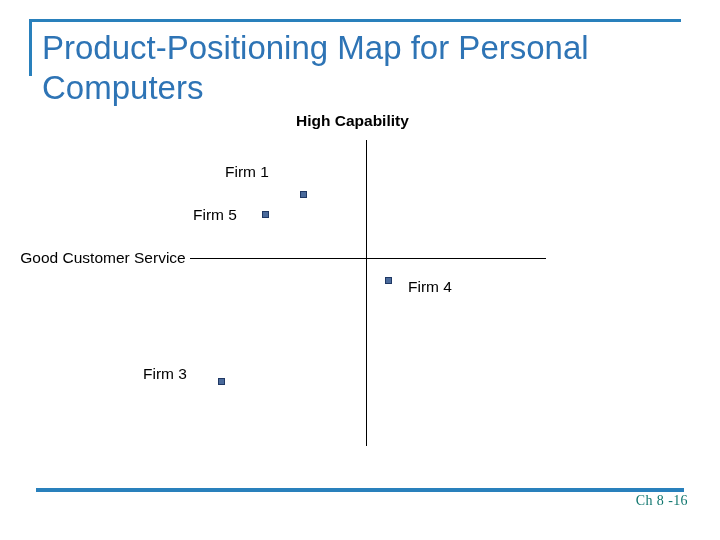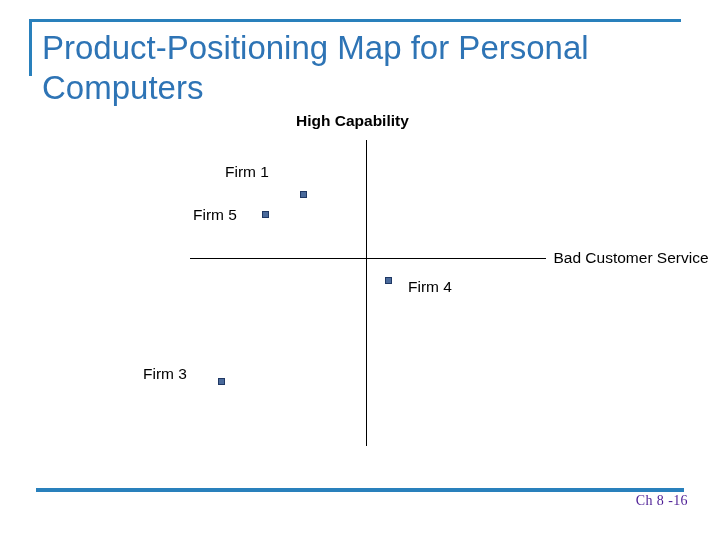--- a/index.html
+++ b/index.html
@@ -128,43 +128,43 @@
     width: 648px;
     height: 4px;
     background: #2980BC;
   }
   #footer-pagenum {
     position: absolute;
     right: 32px;
     top: 493px;
     font-family: "Liberation Serif", serif;
     font-size: 14px;
-    color: #4c1d95;
+    color: #0f766e;
     letter-spacing: 0.4px;
     white-space: nowrap;
   }
 </style>
 </head>
 <body>
 
 <div id="slide">
 
   <div class="title-rule-top"></div>
   <div class="title-rule-left"></div>
 
   <div id="slide-title">Product-Positioning Map for Personal Computers</div>
 
   <div class="axis-v"></div>
   <div class="axis-h"></div>
 
   <div class="pole" id="label-high">High Capability</div>
 
 
+  <div class="pole" id="label-good">Good Customer Service</div>
 
-  <div class="pole" id="label-bad">Bad Customer Service</div>
 
   <div class="firm-label" id="firm1-label">Firm 1</div>
   <div class="marker" id="firm1-marker"></div>
 
   <div class="firm-label" id="firm2-label">Firm 5</div>
   <div class="marker" id="firm2-marker"></div>
 
   <div class="firm-label" id="firm3-label">Firm 3</div>
   <div class="marker" id="firm3-marker"></div>
 

